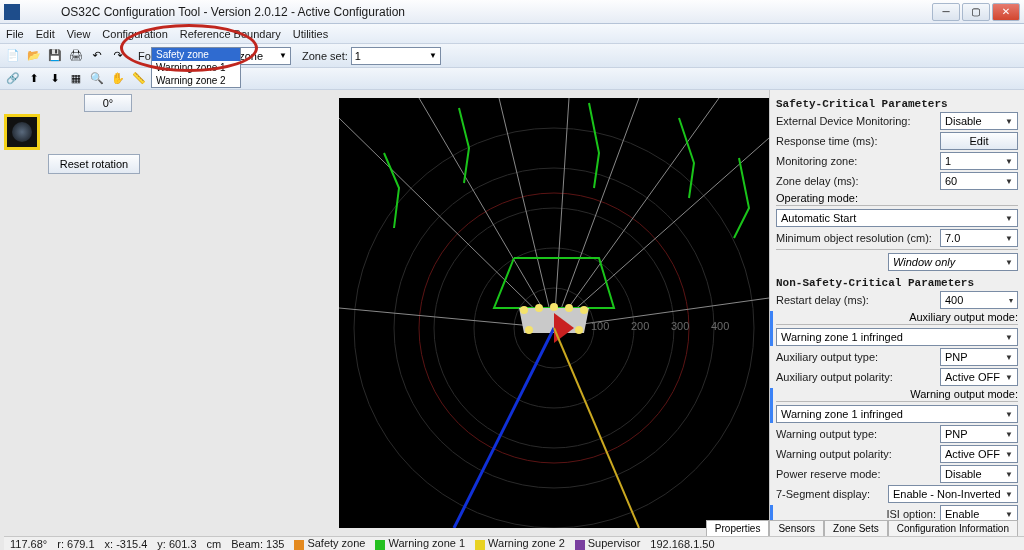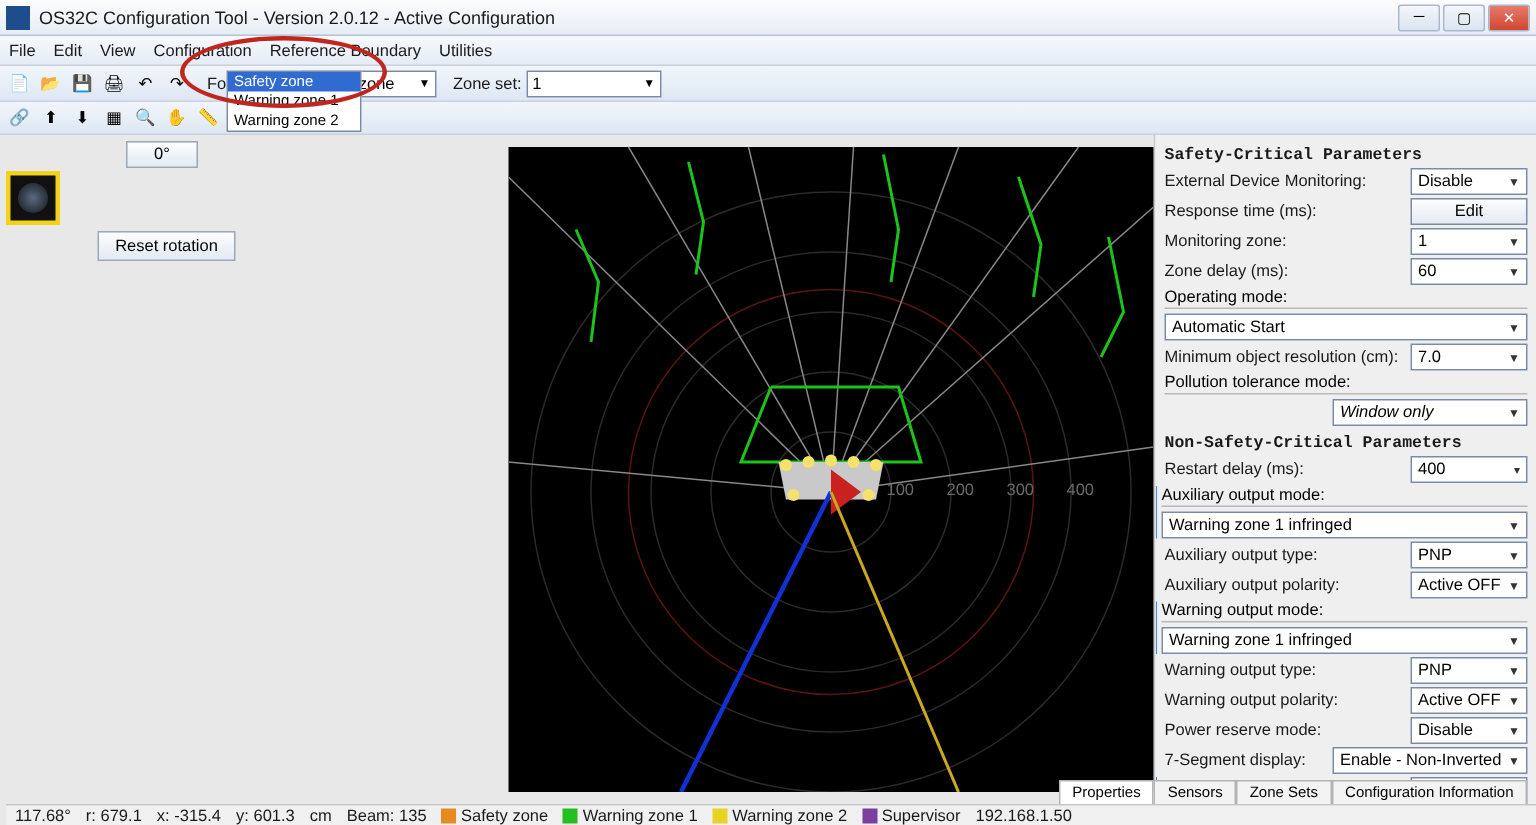--- a/index.html
+++ b/index.html
@@ -1,18 +1,18 @@
 <!DOCTYPE html>
 <html><head>
 <meta charset="utf-8">
 <style>
 * { margin: 0; padding: 0; box-sizing: border-box; font-family: "Segoe UI", Tahoma, sans-serif; font-size: 11px; }
 body { background: #e8e8e8; width: 1024px; height: 550px; overflow: hidden; position: relative; }
 
-.titlebar { height: 24px; background: linear-gradient(#fdfdfe,#e6ecf5); display: flex; align-items: center; padding: 0 4px; border-bottom: 1px solid #b5c3d7; }
+.titlebar { height: 24px; background: linear-gradient(#fdfdfe,#e6ecf5); display: flex; align-items: center; padding: 0 4px; border-bottom: 1px solid #b5c3d7; gap: 35px; }
 .titlebar .icon { width: 16px; height: 16px; background: #1e4d8b; margin-right: 6px; }
 .titlebar .title { flex: 1; color: #1a1a1a; font-size: 12px; }
 .winbtns { display: flex; gap: 2px; }
 .winbtn { width: 28px; height: 18px; background: linear-gradient(#f4f7fb,#dbe4ef); border: 1px solid #a8b8cd; border-radius: 2px; display: flex; align-items: center; justify-content: center; font-size: 10px; }
 .winbtn.close { background: linear-gradient(#e67a6e,#d2462f); color: #fff; }
 
 .menubar { height: 20px; background: linear-gradient(#f6f9fd,#e4ecf6); display: flex; align-items: center; padding: 0 6px; gap: 12px; color: #1a1a1a; border-bottom: 1px solid #c7d2e1; }
 .menubar span { cursor: default; }
 
 .toolbar { height: 24px; background: linear-gradient(#f2f6fb,#dde7f3); display: flex; align-items: center; padding: 0 4px; gap: 3px; border-bottom: 1px solid #c7d2e1; }
@@ -28,36 +28,36 @@
 .fg-dropdown .opt { padding: 1px 4px; font-size: 10px; color: #000; }
 .fg-dropdown .opt.sel { background: #2f6bd0; color: #fff; }
 
 .ellipse { position: absolute; left: 120px; top: 24px; width: 138px; height: 48px; border: 3px solid #c0261e; border-radius: 50%; z-index: 60; pointer-events: none; }
 
 .main { display: flex; height: 450px; }
 .leftcol { width: 160px; padding: 4px; }
 .zeroBtn { width: 48px; height: 18px; border: 1px solid #9aa8bb; background: linear-gradient(#fcfdfe,#e3eaf3); display: flex; align-items: center; justify-content: center; margin-left: 80px; }
 .sensor-icon { width: 36px; height: 36px; border: 3px solid #f4d21a; background: #111; margin-top: 2px; display: flex; align-items: center; justify-content: center; }
 .sensor-icon .lens { width: 20px; height: 20px; border-radius: 50%; background: radial-gradient(#5a6a7d,#11151b); }
-.resetBtn { margin-top: 4px; margin-left: 61px; width: 92px; height: 20px; border: 1px solid #9aa8bb; background: linear-gradient(#fcfdfe,#e3eaf3); display: flex; align-items: center; justify-content: center; }
+.resetBtn { margin-top: 4px; margin-left: 44px; width: 92px; height: 20px; border: 1px solid #9aa8bb; background: linear-gradient(#fcfdfe,#e3eaf3); display: flex; align-items: center; justify-content: center; }
 
 .canvas-wrap { flex: 1; position: relative; background: #e8e8e8; display: flex; justify-content: flex-end; align-items: flex-start; padding-top: 8px; }
 .radar { width: 430px; height: 430px; background: #000; position: relative; overflow: hidden; }
 
 .rightpanel { width: 255px; background: #efefef; border-left: 1px solid #c7c7c7; padding: 4px 6px; overflow-y: auto; }
 .sect { font-weight: bold; color: #1a1a1a; margin: 4px 0 2px; font-family: Liberation Mono, monospace; }
 .row { display: flex; align-items: center; margin: 2px 0; gap: 4px; }
 .row .lbl { flex: 1; color: #1a1a1a; white-space: nowrap; overflow: hidden; text-overflow: ellipsis; }
 .row .ctl { width: 78px; height: 18px; border: 1px solid #7a8ca5; background: #fff; font-size: 11px; padding: 0 4px; display: flex; align-items: center; justify-content: space-between; }
 .row .ctl.wide { width: 130px; }
 .row .ctl .arrow { font-size: 8px; color: #333; }
 .row .ctl.btn { justify-content: center; background: linear-gradient(#fcfdfe,#e3eaf3); cursor: default; }
 .row.full .ctl { width: 100%; }
 .uline { border-bottom: 1px solid #b9b9b9; margin: 1px 0 3px; }
-.bluemark { border-left: 1px solid #3b82f6; padding-left: 3px; margin-left: -6px; }
+.bluemark { border-left: 3px solid #3b82f6; padding-left: 3px; margin-left: -6px; text-align: right; }
 
 .tabs { position: absolute; bottom: 14px; right: 6px; display: flex; gap: 0; }
 .tab { padding: 2px 8px; border: 1px solid #b4b4b4; background: #f3f3f3; font-size: 10px; border-bottom: none; }
 .tab.active { background: #fff; }
 
 .statusbar { position: absolute; bottom: 0; left: 4px; right: 0; height: 14px; background: #f0f0f0; border-top: 1px solid #c7c7c7; display: flex; align-items: center; padding: 0 6px; gap: 10px; font-size: 10px; color: #1a1a1a; }
 .swatch { width: 10px; height: 10px; display: inline-block; margin-right: 3px; vertical-align: middle; }
 .sw-orange { background: #e48a1f; }
 .sw-green { background: #24c020; }
 .sw-yellow { background: #e8d222; }
@@ -229,21 +229,20 @@
           <span class="arrow">▼</span>
         </div>
       </div>
     <div class="row">
         <span class="lbl">Minimum object resolution (cm):</span>
         <div class="ctl">
           <span>7.0</span>
           <span class="arrow">▼</span>
         </div>
       </div>
-    <div class="lbl">Pollution tolerance mode:</div>
       <div class="uline"></div>
     <div class="row" style="justify-content:flex-end;font-style:italic;">
         <div class="ctl wide">
           <span>Window only</span>
           <span class="arrow">▼</span>
         </div>
       </div>
 
     <div class="sect" style="margin-top:6px;">Non-Safety-Critical Parameters</div>
     <div class="row">

